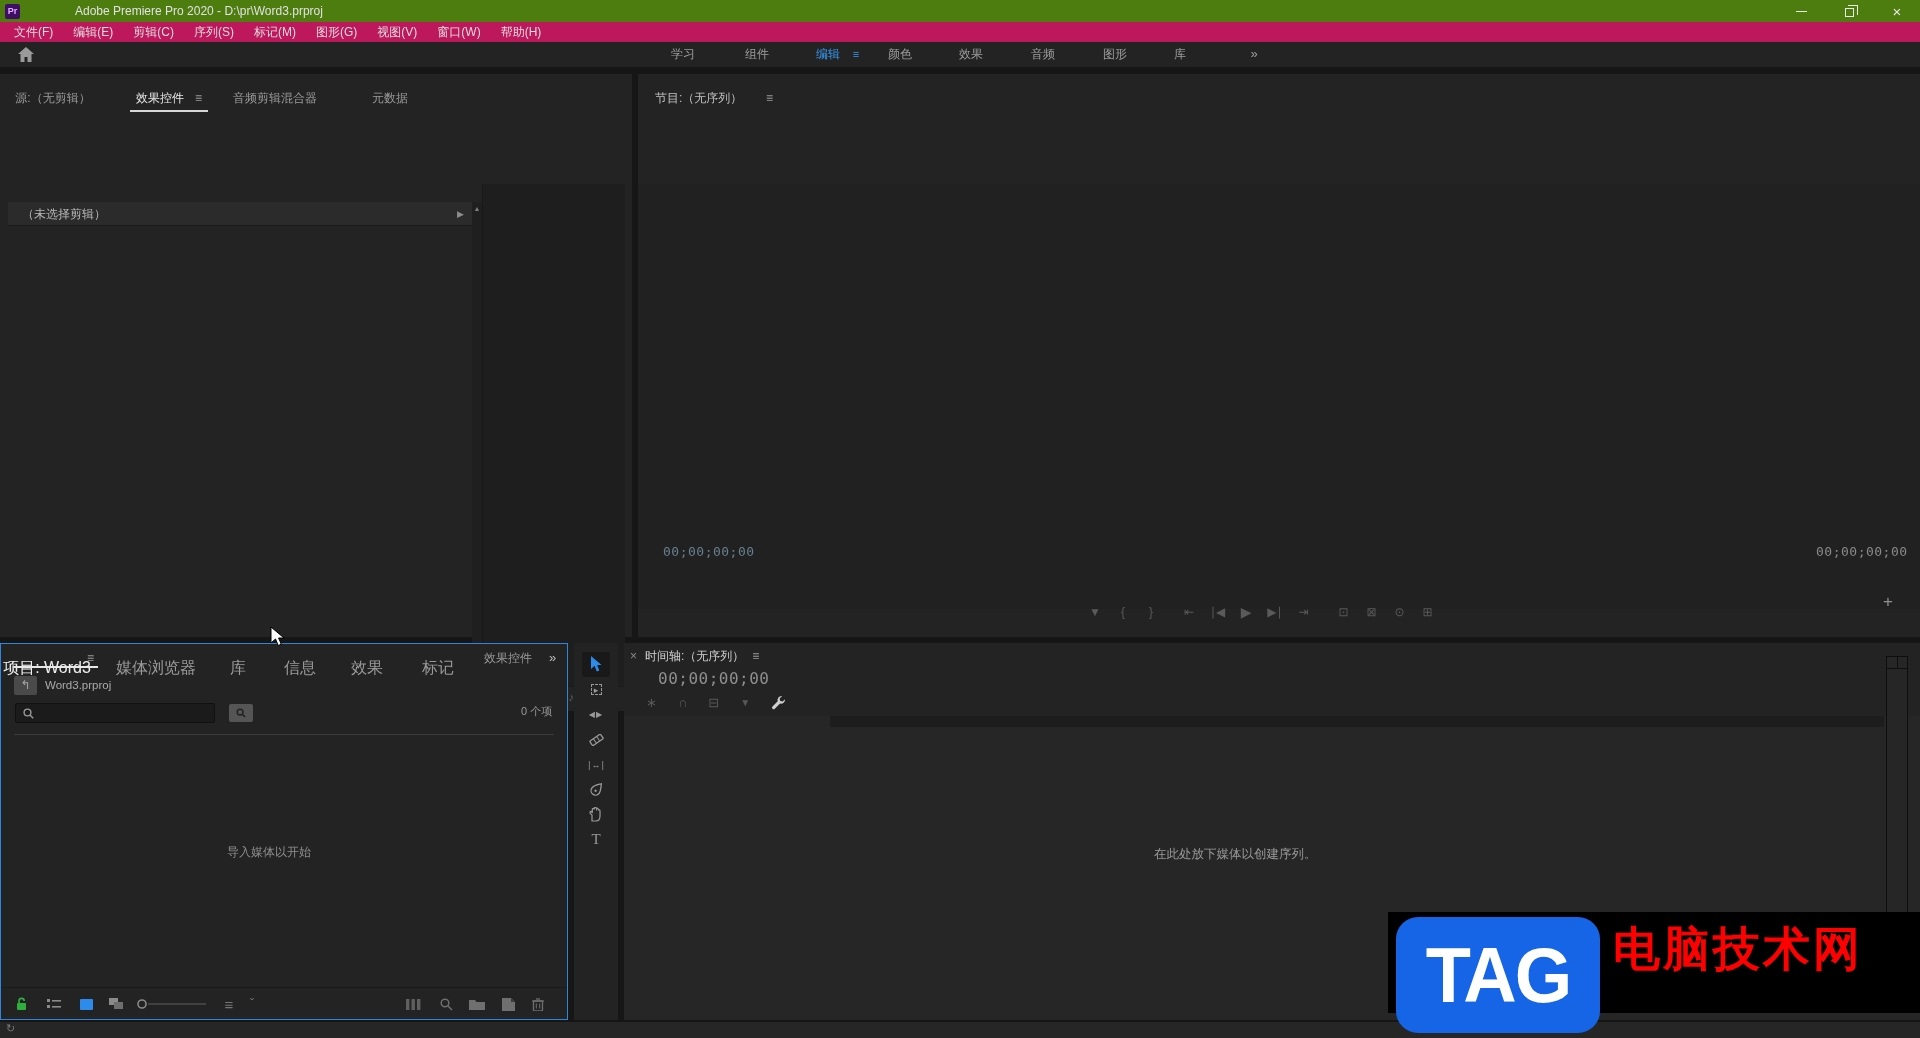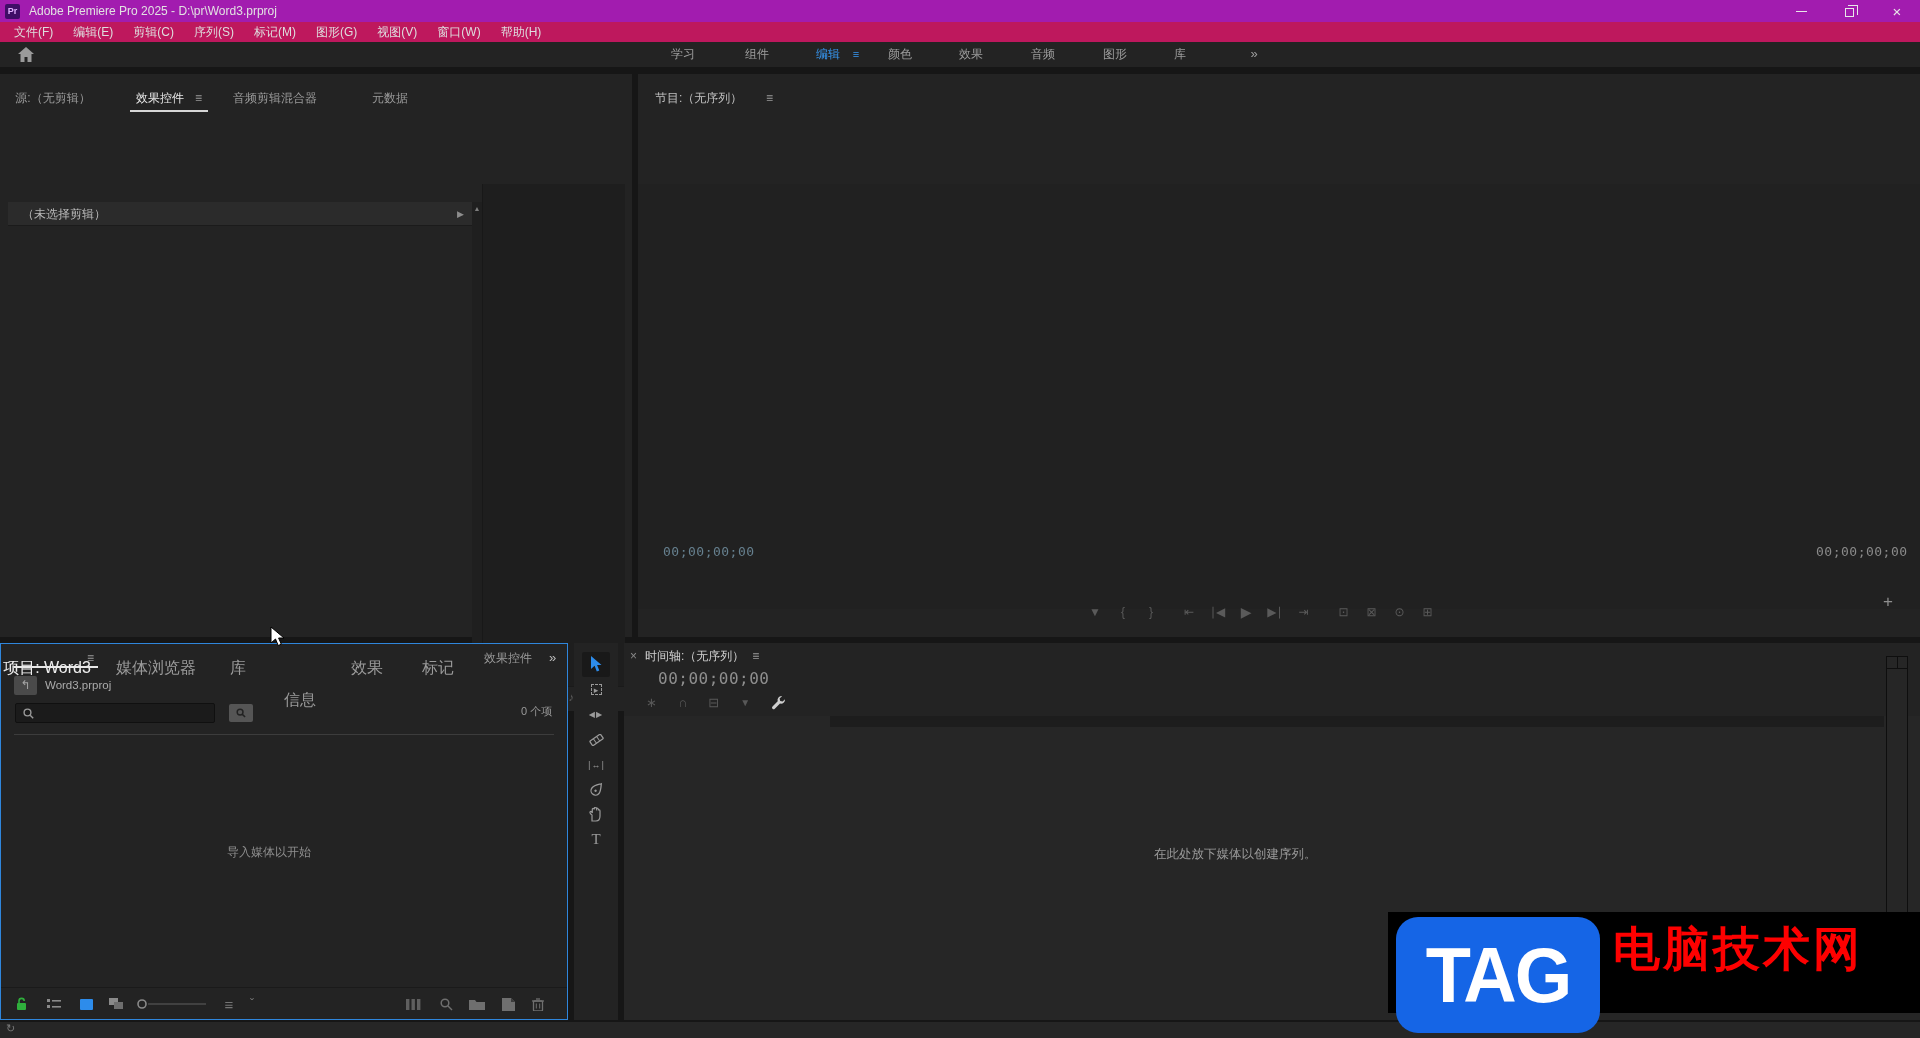--- a/index.html
+++ b/index.html
@@ -2,21 +2,21 @@
 <html><head>
 <meta charset="utf-8">
 <style>
   * { margin:0; padding:0; box-sizing:border-box; }
   html,body { width:1920px; height:1038px; background:#161616; overflow:hidden; }
   body { font-family:"Liberation Sans", sans-serif; color:#c8c8c8; }
   .abs { position:absolute; }
   #app { position:relative; width:1920px; height:1038px; background:#161616; }
 
   
-  .titlebar { left:0; top:0; width:1920px; height:22px; background:#a21caf; display:flex; align-items:center; }
+  .titlebar { left:0; top:0; width:1920px; height:22px; background:#4d7c0f; display:flex; align-items:center;gap:46px; }
   .pr-logo { width:15px; height:15px; margin-left:5px; background:#3f0e66; color:#e3b2ff; font-size:9px; font-weight:bold;
              display:flex; align-items:center; justify-content:center; border-radius:2px; }
   .win-title { margin-left:9px; font-size:12px; color:#e2e2e2; }
   .win-btn { position:absolute; top:0; width:46px; height:22px; display:flex; align-items:center; justify-content:center; color:#e8e8e8; }
   .min-glyph { width:11px; height:1px; background:#e8e8e8; display:inline-block; }
   .restore-glyph { position:relative; width:9px; height:9px; border:1px solid #e8e8e8; display:inline-block; top:1px; }
   .restore-glyph::before { content:""; position:absolute; left:2px; top:-4px; width:9px; height:9px; border:1px solid #e8e8e8; border-left:none; border-bottom:none; }
   .close-glyph { font-size:15px; line-height:15px; }
 
   .menubar { left:0; top:22px; width:1920px; height:20px; background:#be185d; display:flex; align-items:center; padding-left:4px; }
@@ -91,21 +91,21 @@
 
   svg { display:block; }
 </style>
 </head>
 <body>
 
 <div id="app">
 
   <div class="abs titlebar">
     <div class="pr-logo">Pr</div>
-    <div class="win-title">Adobe Premiere Pro 2025 - D:\pr\Word3.prproj</div>
+    <div class="win-title">Adobe Premiere Pro 2020 - D:\pr\Word3.prproj</div>
     <div class="win-btn" style="left:1778px;">
         <span class="min-glyph"></span>
       </div>
     <div class="win-btn" style="left:1826px;">
         <span class="restore-glyph"></span>
       </div>
     <div class="win-btn" style="left:1874px;">
         <span class="close-glyph">×</span>
       </div>
   </div>
@@ -186,21 +186,21 @@
       <span class="tr-icon">⊞</span>
     </div>
     <span class="abs" style="left:1245px; top:518px; font-size:17px; color:#8f8f8f;">+</span>
   </div>
 
   <div class="abs" id="panel-project">
     <span class="proj-tab active" style="left:46px;">项目: Word3</span>
     <span class="abs hamb" style="left:86px; top:2px; line-height:24px;">≡</span>
     <span class="proj-tab" style="left:155px;">媒体浏览器</span>
     <span class="proj-tab" style="left:237px;">库</span>
-    <span class="proj-tab" style="left:299px;margin-top:32px;">信息</span>
+    <span class="proj-tab" style="left:299px;">信息</span>
     <span class="proj-tab" style="left:366px;">效果</span>
     <span class="proj-tab" style="left:437px;">标记</span>
     <span class="abs" style="left:483px; top:2px; width:52px; height:24px; line-height:24px; overflow:hidden; font-size:12px; color:#9a9a9a;">效果控件</span>
     <span class="abs" style="left:548px; top:2px; line-height:23px; font-size:13px; color:#bdbdbd;">»</span>
     <div class="proj-underline"></div>
 
     <div class="proj-item-icon">↰</div>
     <span class="abs" style="left:44px; top:32px; line-height:19px; font-size:11.5px; color:#ababab;">Word3.prproj</span>
 
     <div class="search-box">

